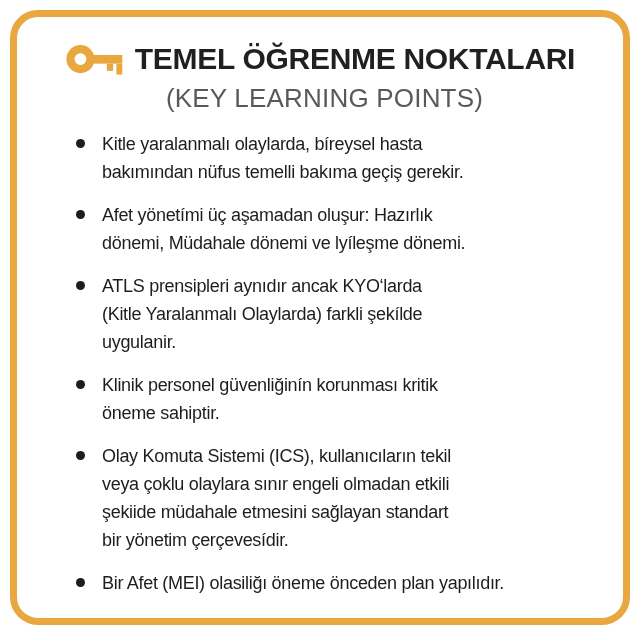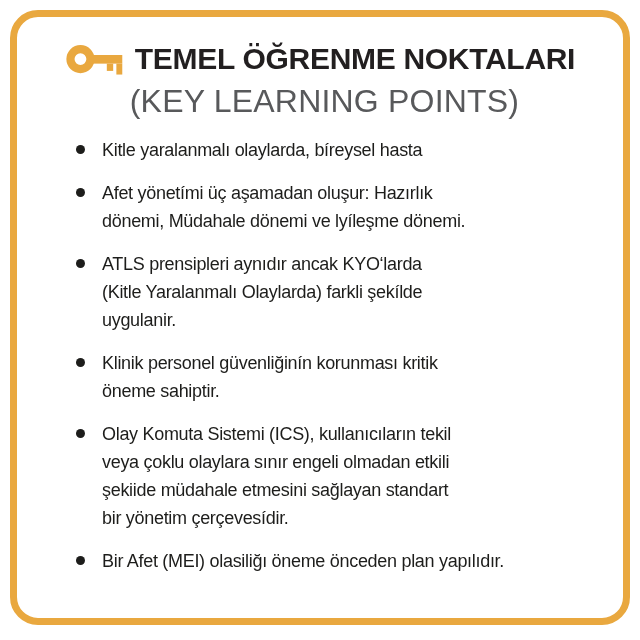--- a/index.html
+++ b/index.html
@@ -44,21 +44,21 @@
   }
   .title {
     font-size: 30px;
     font-weight: 800;
     color: #221F20;
     letter-spacing: -0.3px;
     white-space: nowrap;
   }
   .subtitle {
     margin-top: 3px;
-    font-size: 32px;
+    font-size: 26px;
     font-weight: 400;
     color: #58595B;
     letter-spacing: 0.2px;
     white-space: nowrap;
     margin-left: 9px;
   }
   .bullets {
     margin: 16px 0 0 0;
     padding: 0 14px 0 57px;
     list-style: none;
@@ -105,20 +105,21 @@
         <span class="title">TEMEL ÖĞRENME NOKTALARI</span>
       </div>
       <div class="subtitle">(KEY LEARNING POINTS)</div>
     </div>
 
     <ul class="bullets">
 
       <li class="bullet-item">
         <span class="bullet-dot"></span>
         <span class="bullet-line">Kitle yaralanmalı olaylarda, bíreysel hasta</span>
+        <span class="bullet-line">bakımından nüfus temelli bakıma geçiş gerekir.</span>
       </li>
 
       <li class="bullet-item">
         <span class="bullet-dot"></span>
         <span class="bullet-line">Afet yönetími üç aşamadan oluşur: Hazırlık</span>
         <span class="bullet-line">dönemi, Müdahale dönemi ve lyíleşme dönemi.</span>
       </li>
 
       <li class="bullet-item">
         <span class="bullet-dot"></span>

